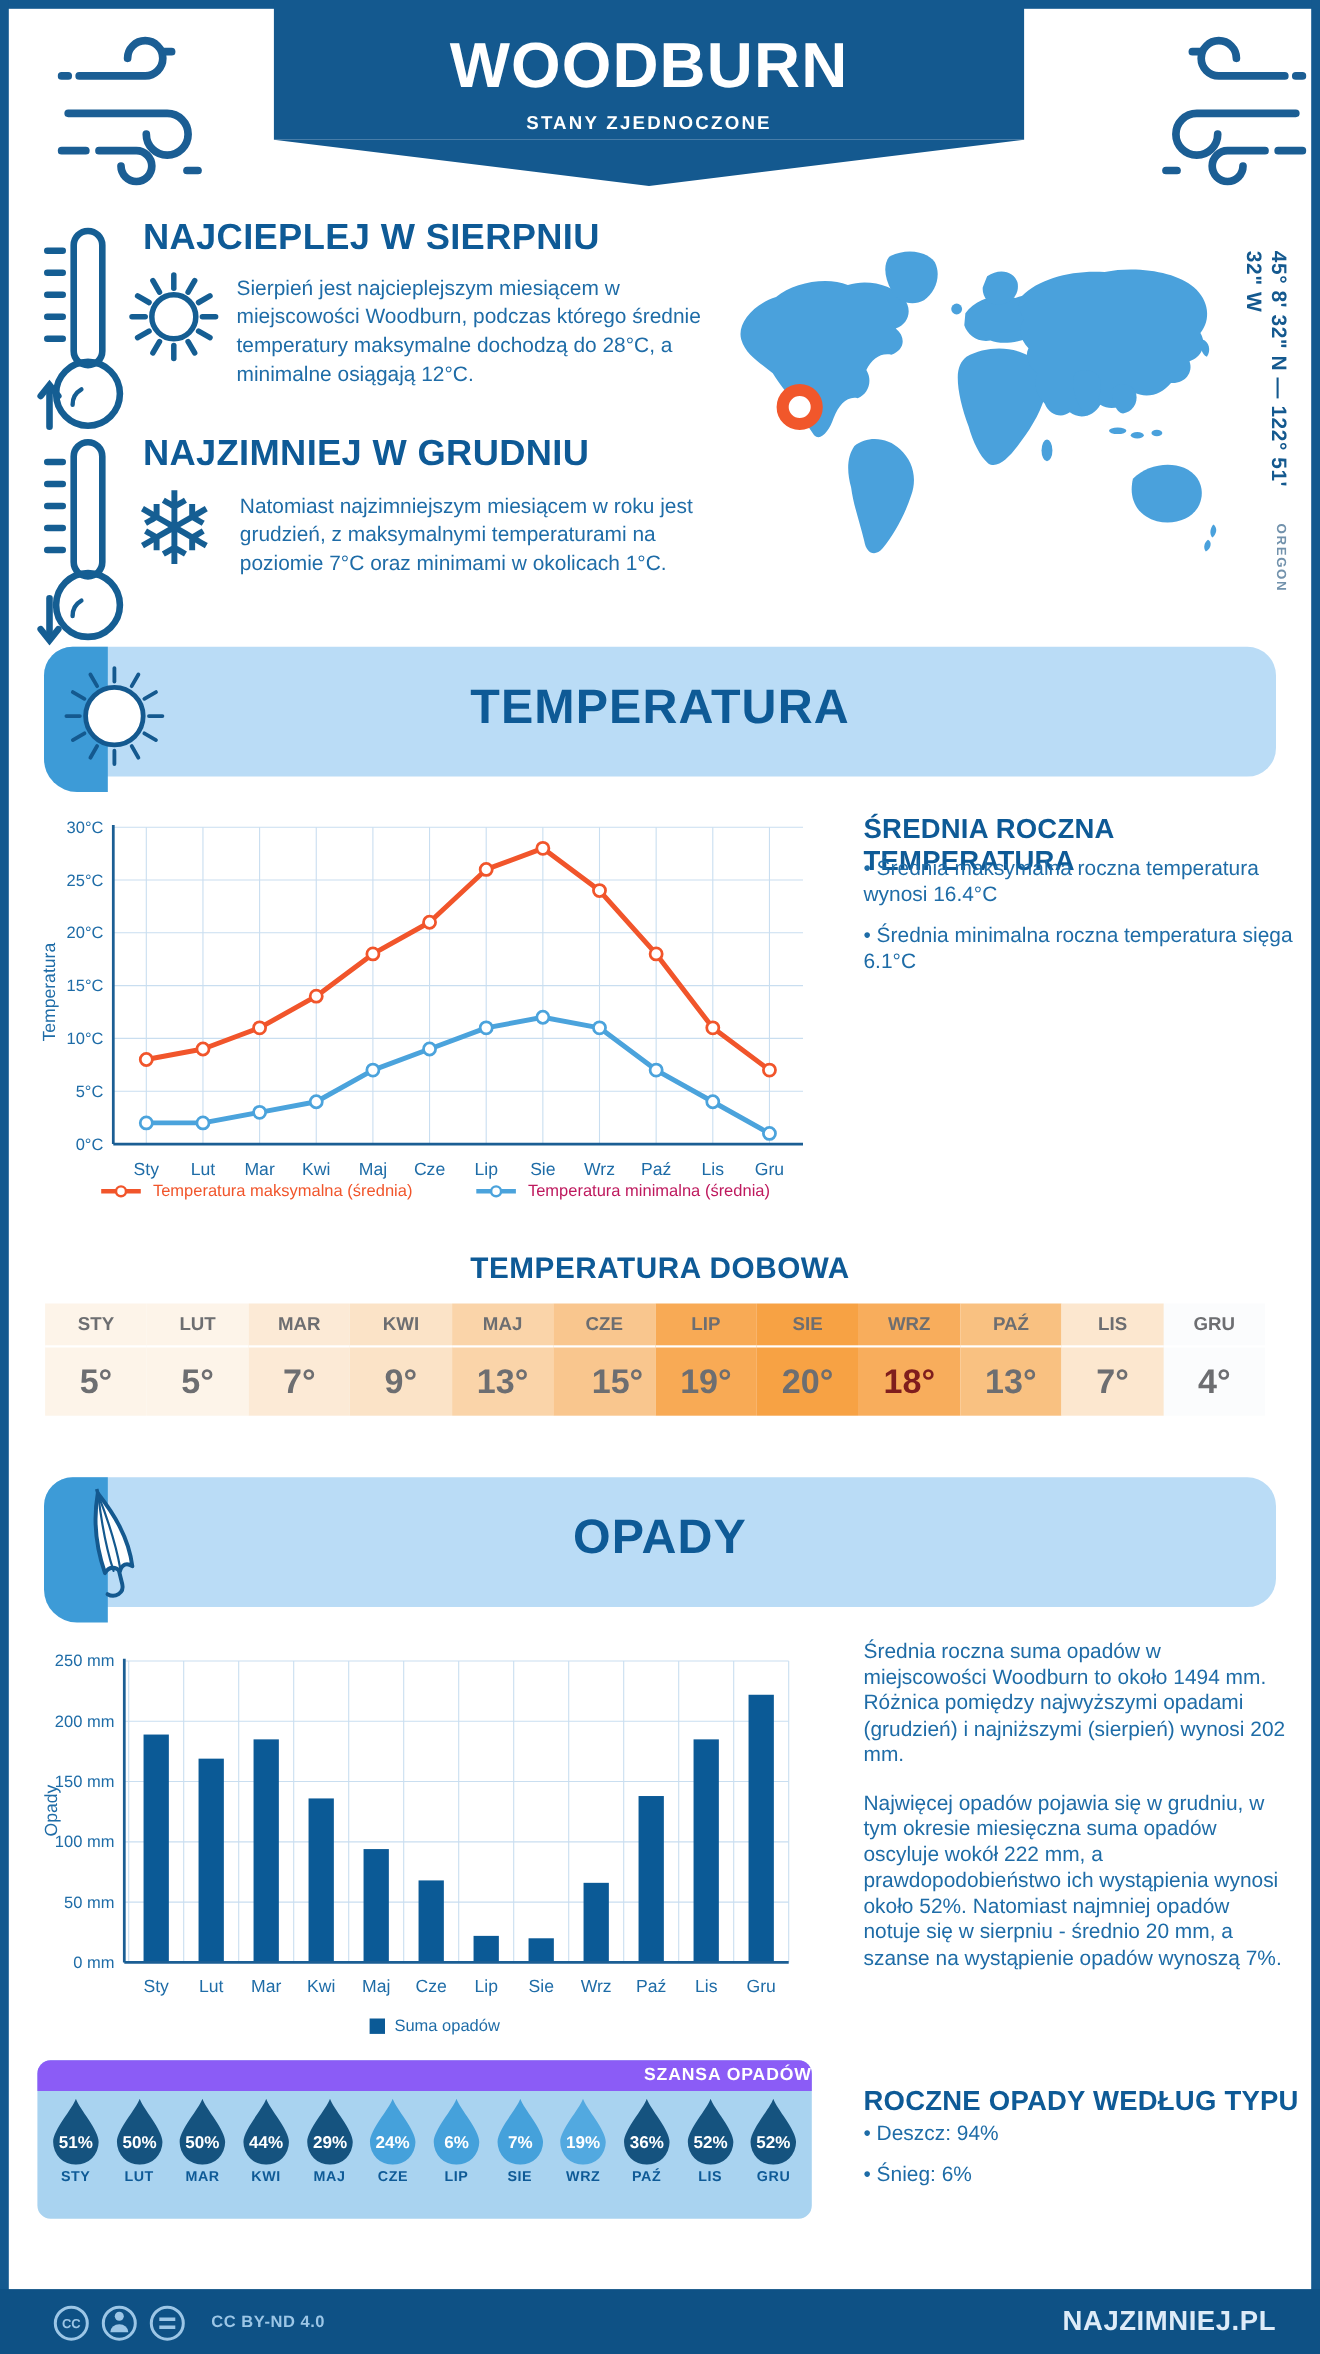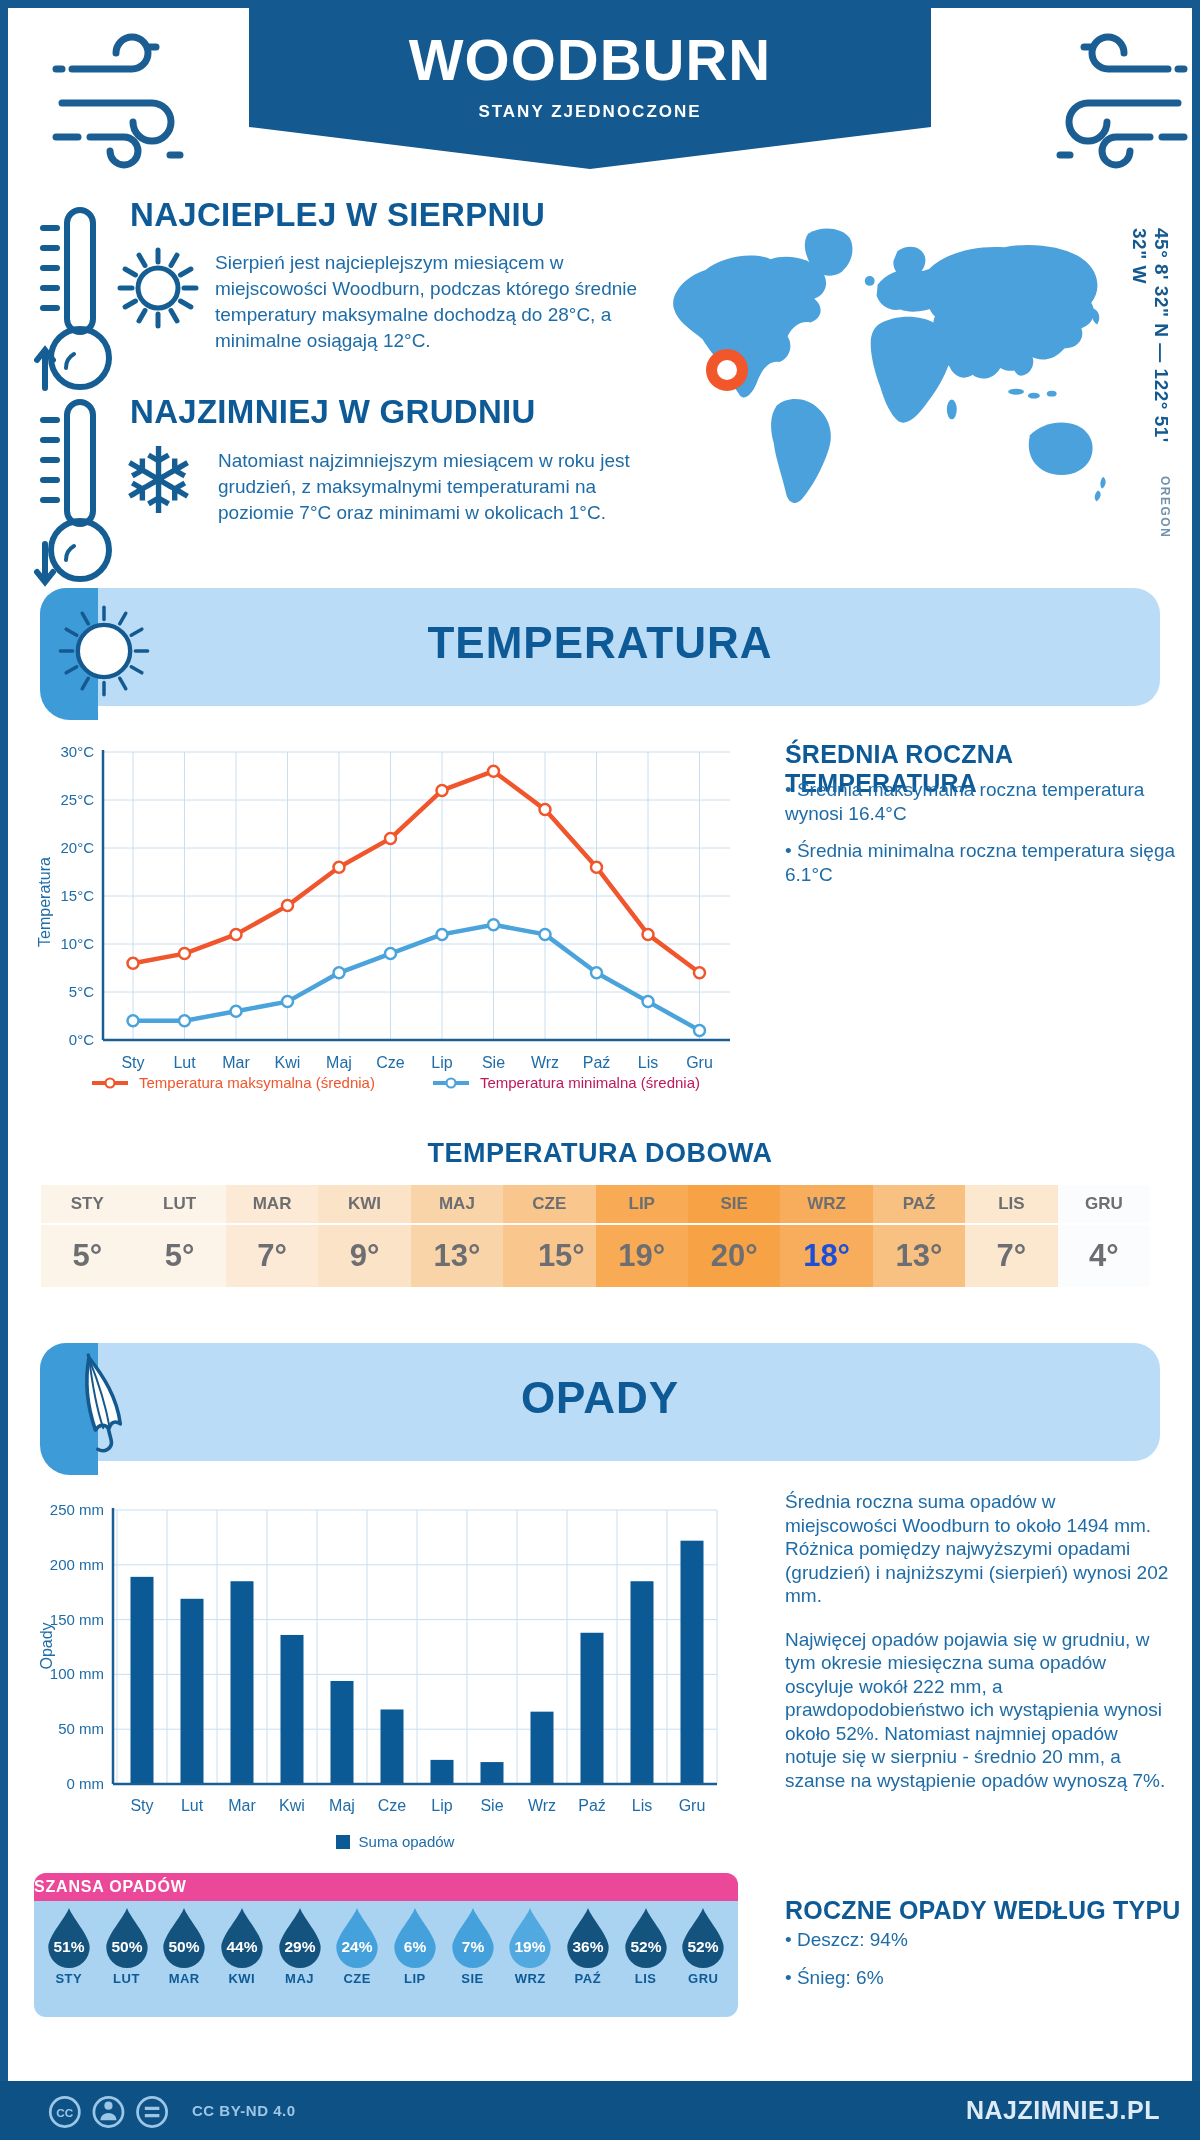--- a/index.html
+++ b/index.html
@@ -44,22 +44,22 @@
   
   .tbl-title{left:0;top:1138px;width:1200px;text-align:center;font-size:27px;font-weight:bold;
              color:#0E5A96;letter-spacing:0.5px;}
   .month-table{left:41px;top:1185px;width:1109px;height:102px;display:flex;}
   .mt-col{flex:1;display:flex;flex-direction:column;}
   .mt-head{height:38px;line-height:38px;text-align:center;font-size:17px;font-weight:bold;
            border-bottom:2px solid #fff;}
   .mt-val{height:62px;line-height:62px;text-align:center;font-size:31px;font-weight:bold;}
   
   .chance{left:34px;top:1873px;width:704px;height:144px;background:#A9D3F0;border-radius:12px;}
-  .chance-head{left:34px;top:1873px;width:704px;height:28px;line-height:28px;background:#ec4899;
-               border-radius:12px 12px 0 0;text-align:left;color:#fff;font-size:16px;
+  .chance-head{left:34px;top:1873px;width:704px;height:28px;line-height:28px;background:#8b5cf6;
+               border-radius:12px 12px 0 0;text-align:right;color:#fff;font-size:16px;
                font-weight:bold;letter-spacing:0.8px;}
   .drops{left:40px;top:1908px;width:692px;display:flex;}
   .drop-cell{flex:1;display:flex;flex-direction:column;align-items:center;}
   .drop-month{margin-top:3px;font-size:13px;font-weight:bold;color:#0E5A96;letter-spacing:0.5px;}
   
   .footer{left:0;top:2081px;width:1200px;height:59px;background:#0E5185;}
   .footer-license{left:192px;top:2102px;font-size:15px;font-weight:bold;color:#9CC6E6;
                   letter-spacing:0.5px;}
   .footer-site{left:0;top:2096px;width:1160px;text-align:right;font-size:25px;font-weight:bold;
                color:#DDEBF8;letter-spacing:0.5px;}
@@ -326,21 +326,21 @@
       <div class="mt-col" style="background: rgb(248, 170, 85);">
         <div class="mt-head" style="color: rgb(109, 110, 113);">LIP</div>
         <div class="mt-val" style="color: rgb(109, 110, 113);">19°</div>
       </div>
       <div class="mt-col" style="background: rgb(247, 162, 68);">
         <div class="mt-head" style="color: rgb(109, 110, 113);">SIE</div>
         <div class="mt-val" style="color: rgb(109, 110, 113);">20°</div>
       </div>
       <div class="mt-col" style="background: rgb(248, 173, 92);">
         <div class="mt-head" style="color: rgb(109, 110, 113);">WRZ</div>
-        <div class="mt-val" style="color: #1d4ed8;">18°</div>
+        <div class="mt-val" style="color: #7f1d1d;">18°</div>
       </div>
       <div class="mt-col" style="background: rgb(249, 193, 129);">
         <div class="mt-head" style="color: rgb(109, 110, 113);">PAŹ</div>
         <div class="mt-val" style="color: rgb(109, 110, 113);">13°</div>
       </div>
       <div class="mt-col" style="background: rgb(252, 231, 207);">
         <div class="mt-head" style="color: rgb(109, 110, 113);">LIS</div>
         <div class="mt-val" style="color: rgb(109, 110, 113);">7°</div>
       </div>
       <div class="mt-col" style="background: rgb(251, 252, 253);">

